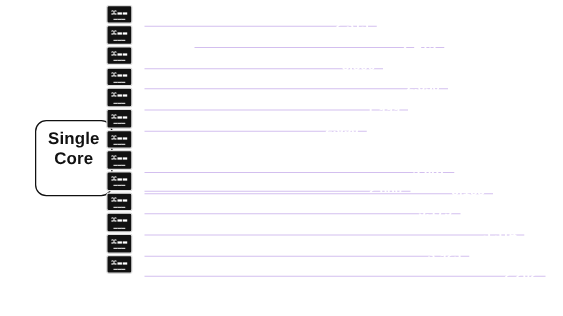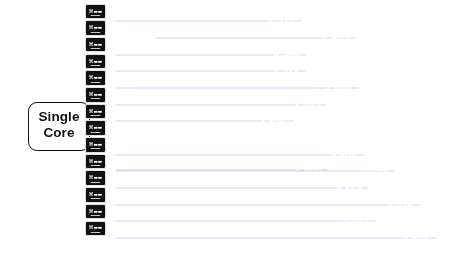--- a/index.html
+++ b/index.html
@@ -18,21 +18,21 @@
   
   #category-axis{
     width:82px; flex:0 0 82px;
     position:relative;
     display:flex; align-items:center; justify-content:center;
   }
   #category-label-box{
     border:1.6px solid #111111;
     border-radius:9px;
     background:#ffffff;
-    padding:6px 9px 10px 9px;
+    padding:6px 9px 21px 9px;
     text-align:center;
     line-height:1.16;
     font-size:13.5px;
     font-weight:700;
     color:#111111;
     letter-spacing:.1px;
     box-sizing:border-box;
     margin-left:36px;
   }
   #category-label-box .cat-line{display:block;white-space:nowrap;}
@@ -160,31 +160,20 @@
             <span class="bar-value">3.500</span>
           </div>
         </div>
       </div>
       <div class="bar-row">
         <div class="row-icon">
           <span class="glyph"><span class="mark">⌘</span>​▬▬</span>
           <span class="sub">▬▬▬</span>
         </div>
         <div class="bar-track">
-          <div class="bar" style="width: 189.4px;">
-            <span class="bar-value">2.372</span>
-          </div>
-        </div>
-      </div>
-      <div class="bar-row">
-        <div class="row-icon">
-          <span class="glyph"><span class="mark">⌘</span>​▬▬</span>
-          <span class="sub">▬▬▬</span>
-        </div>
-        <div class="bar-track">
           <div class="bar" style="width: 242px;">
             <span class="bar-value">2.630</span>
           </div>
         </div>
       </div>
       <div class="bar-row">
         <div class="row-icon">
           <span class="glyph"><span class="mark">⌘</span>​▬▬</span>
           <span class="sub">▬▬▬</span>
         </div>

